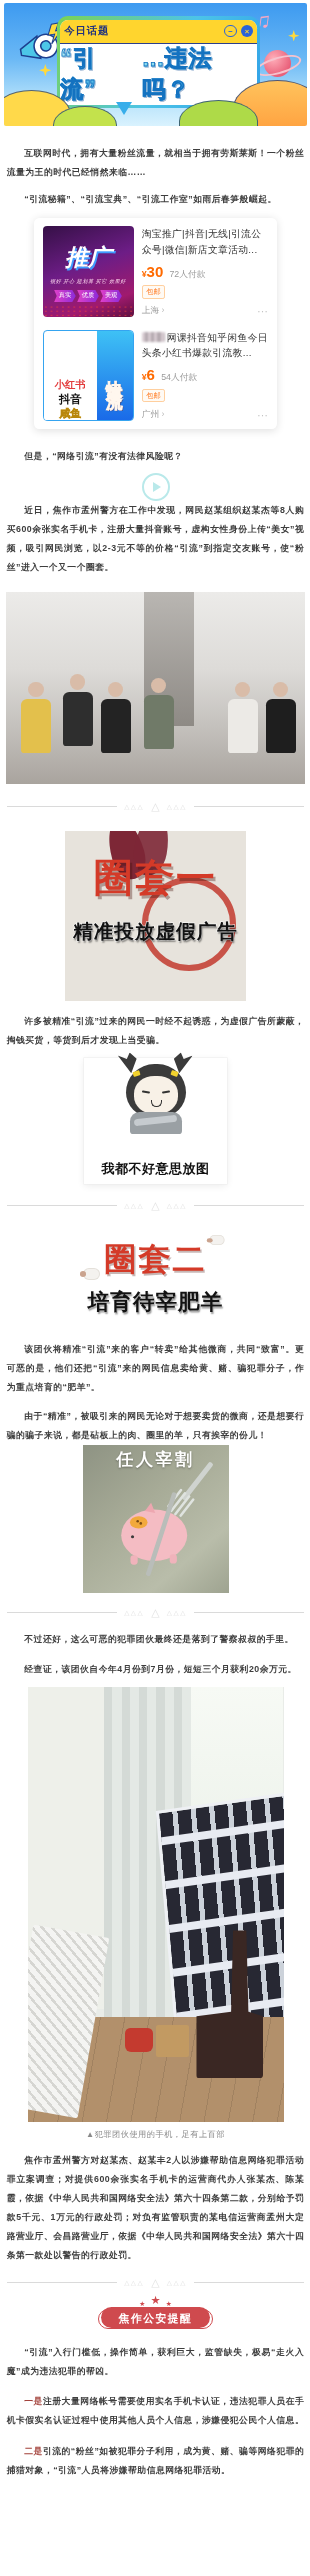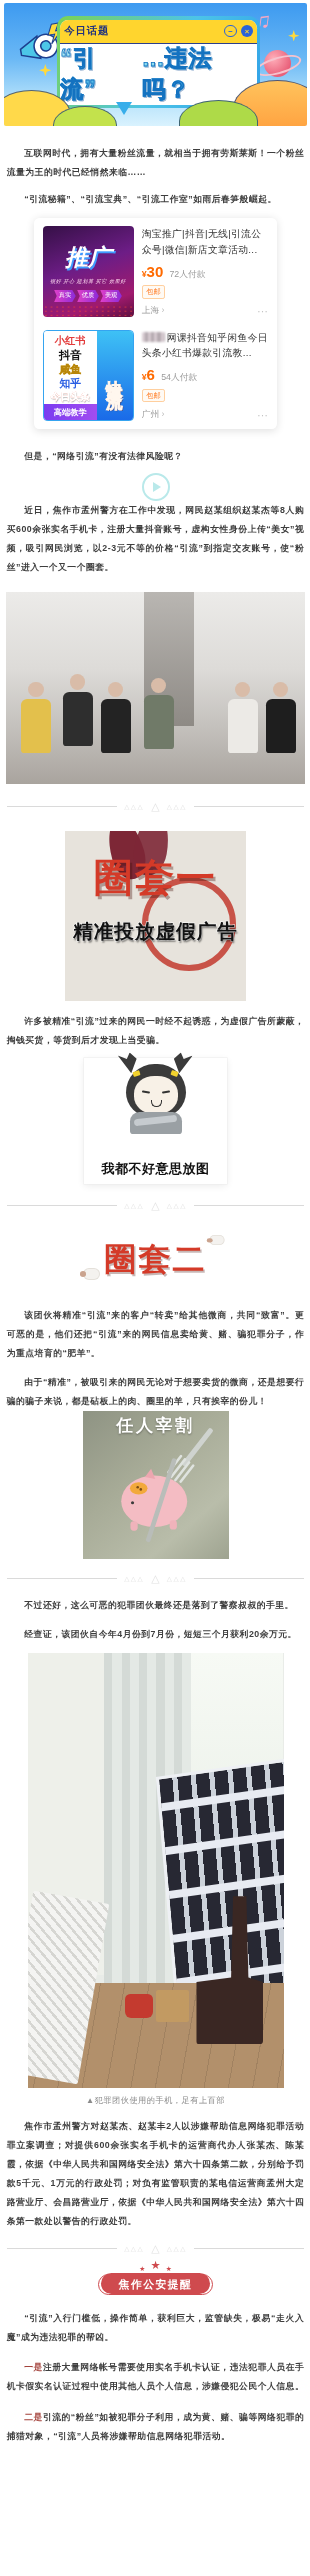--- a/index.html
+++ b/index.html
@@ -59,21 +59,21 @@
   .pimg1{background:linear-gradient(160deg,#351046 0%,#6d1d86 45%,#a01a6e 80%,#5c0f3f 100%);
          display:flex;flex-direction:column;align-items:center;justify-content:center;gap:5.2px;}
   .pi1-main{font-size:23px;font-weight:900;color:#fff;font-style:italic;text-shadow:1.5px 1.5px 0 #3f9bff;}
   .pi1-sub{font-size:5.2px;color:#ffd9ef;letter-spacing:0.5px;font-style:italic;}
   .pi1-tags{display:flex;gap:1.5px;}
   .pi1-tags span{background:linear-gradient(90deg,#e040c8,#8b2bd9);color:#fff;font-size:6.2px;padding:1.5px 4.6px;
          clip-path:polygon(0 0,84% 0,100% 50%,84% 100%,0 100%,12% 50%);}
   .pimg1::after{content:"";position:absolute;left:0;bottom:0;width:100%;height:12.4px;opacity:.75;
          background-image:radial-gradient(#ff4333 0.8px,transparent 0.9px);background-size:5.7px 4.1px;}
   .pimg2{border:1.5px solid #35a4f0;box-sizing:border-box;display:flex;}
-  .pi2-left{flex:1.5;background:#fff;display:flex;flex-direction:column;align-items:center;padding-top:3.1px;}
+  .pi2-left{flex:1.5;background:#fff;display:flex;flex-direction:column;align-items:center;padding-top:3.1px;margin-top:44px;}
   .w-xhs{color:#e23c3c;font-weight:900;font-size:10.3px;}
   .w-dy{color:#111;font-weight:900;font-size:11.3px;}
   .w-xy{color:#ffd21e;-webkit-text-stroke:0.5px #b8860b;font-weight:700;font-size:10.8px;}
   .w-zh{color:#2b5fe3;font-weight:900;font-size:10.8px;}
   .w-jrtt{color:#ff4d2e;-webkit-text-stroke:0.5px #fff;font-weight:700;font-size:9.8px;text-shadow:0.5px 1px 1px rgba(0,0,0,.35);}
   .w-gd{margin-top:auto;width:100%;text-align:center;background:linear-gradient(90deg,#7a3cf0,#a24df0);
         color:#fff;font-size:8.2px;font-weight:700;padding:2.1px 0;}
   .pi2-right{flex:1;background:linear-gradient(180deg,#3ec1f5,#1a6ae8);display:flex;align-items:center;justify-content:center;}
   .vert{writing-mode:vertical-rl;font-size:16.5px;font-weight:900;color:#ff5a1f;-webkit-text-stroke:0.8px #fff7ee;
         letter-spacing:4.1px;text-shadow:1px 1px 0 rgba(120,20,0,.35);}
@@ -364,20 +364,21 @@
       <span class="tri-sm">△△△</span>
       <span class="tri-lg">△</span>
       <span class="tri-sm">△△△</span>
       <span class="line"></span>
   </div>
 
   <div class="trap2">
     <span class="sheep sh1"></span>
     <span class="sheep sh2"></span>
     <div class="t2-tag">圈套二</div>
+    <div class="t2-title">培育待宰肥羊</div>
   </div>
 
   <p class="body-p" style="margin-top:24px">该团伙将精准“引流”来的客户“转卖”给其他微商，共同“致富”。更可恶的是，他们还把“引流”来的网民信息卖给黄、赌、骗犯罪分子，作为重点培育的“肥羊”。</p>
   <p class="body-p" style="margin-top:10.3px">由于“精准”，被吸引来的网民无论对于想要卖货的微商，还是想要行骗的骗子来说，都是砧板上的肉、圈里的羊，只有挨宰的份儿！</p>
 
   <div class="pigmeme">
     <div class="pig-cap">任人宰割</div>
     <svg width="146" height="148" viewBox="0 0 283 287">
       <ellipse cx="138" cy="175" rx="64" ry="50" fill="#f4bcc3"></ellipse>
       <ellipse cx="108" cy="150" rx="17" ry="12" fill="#f2a93c"></ellipse>

